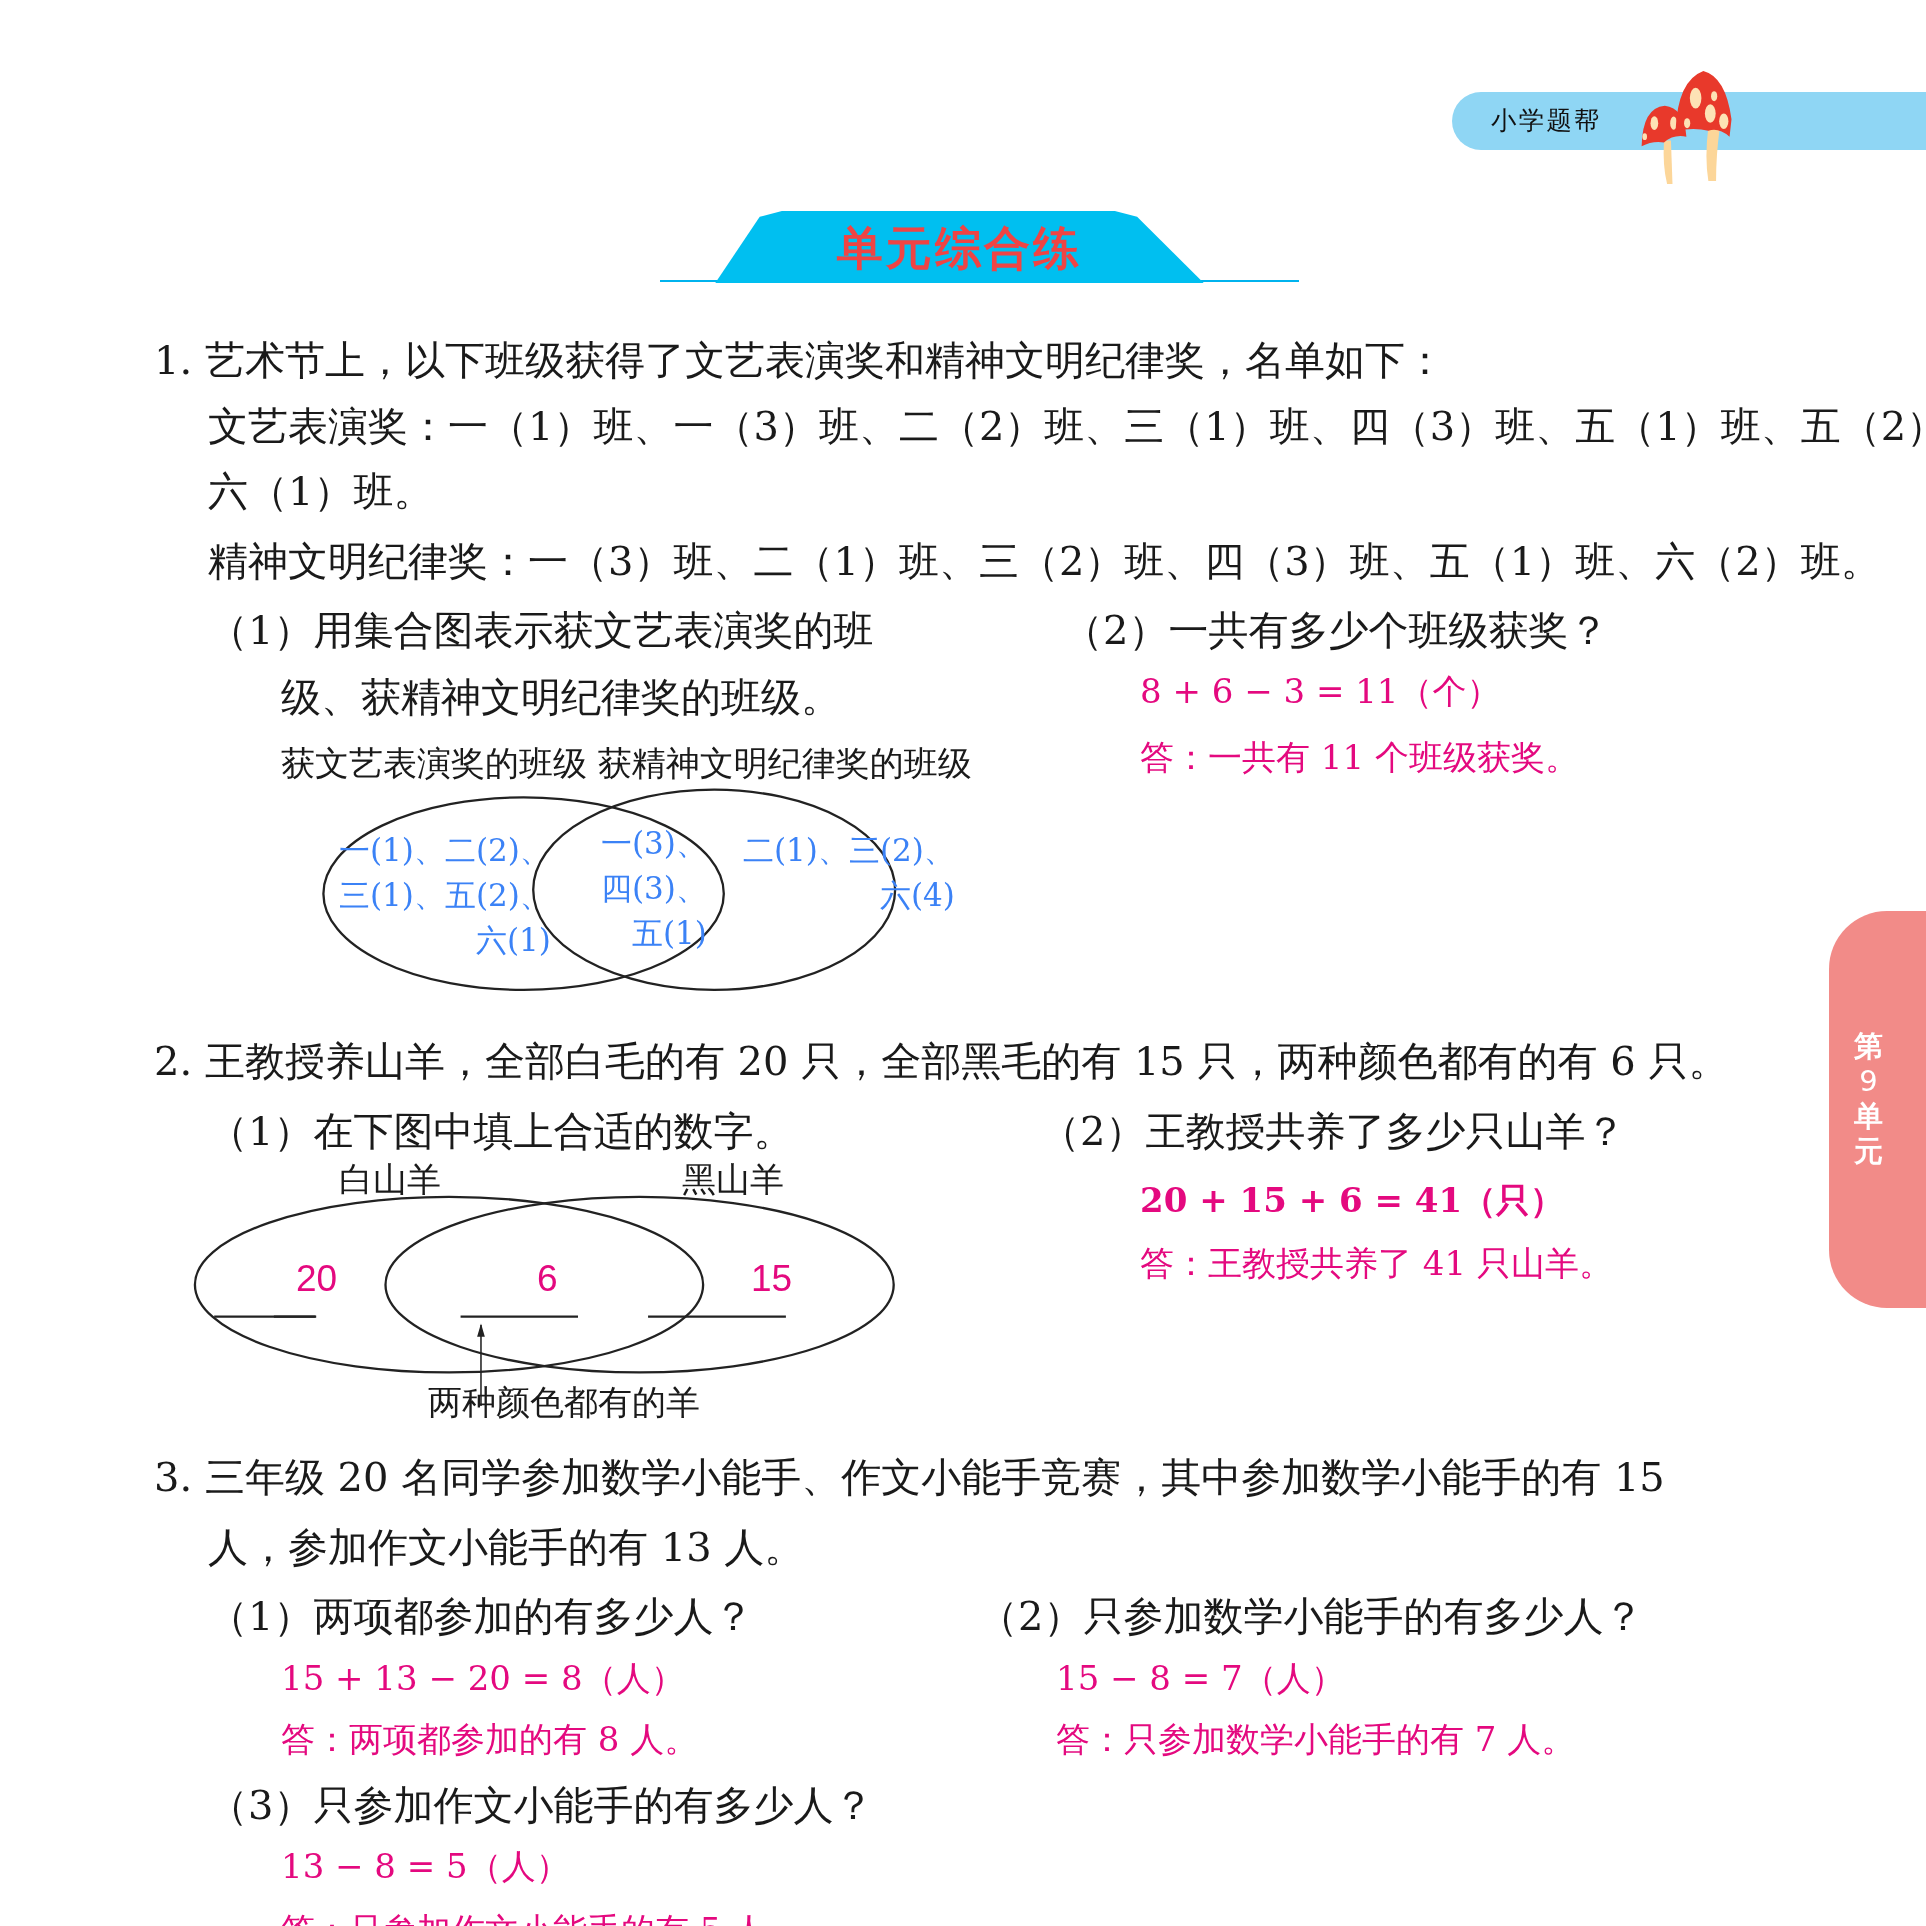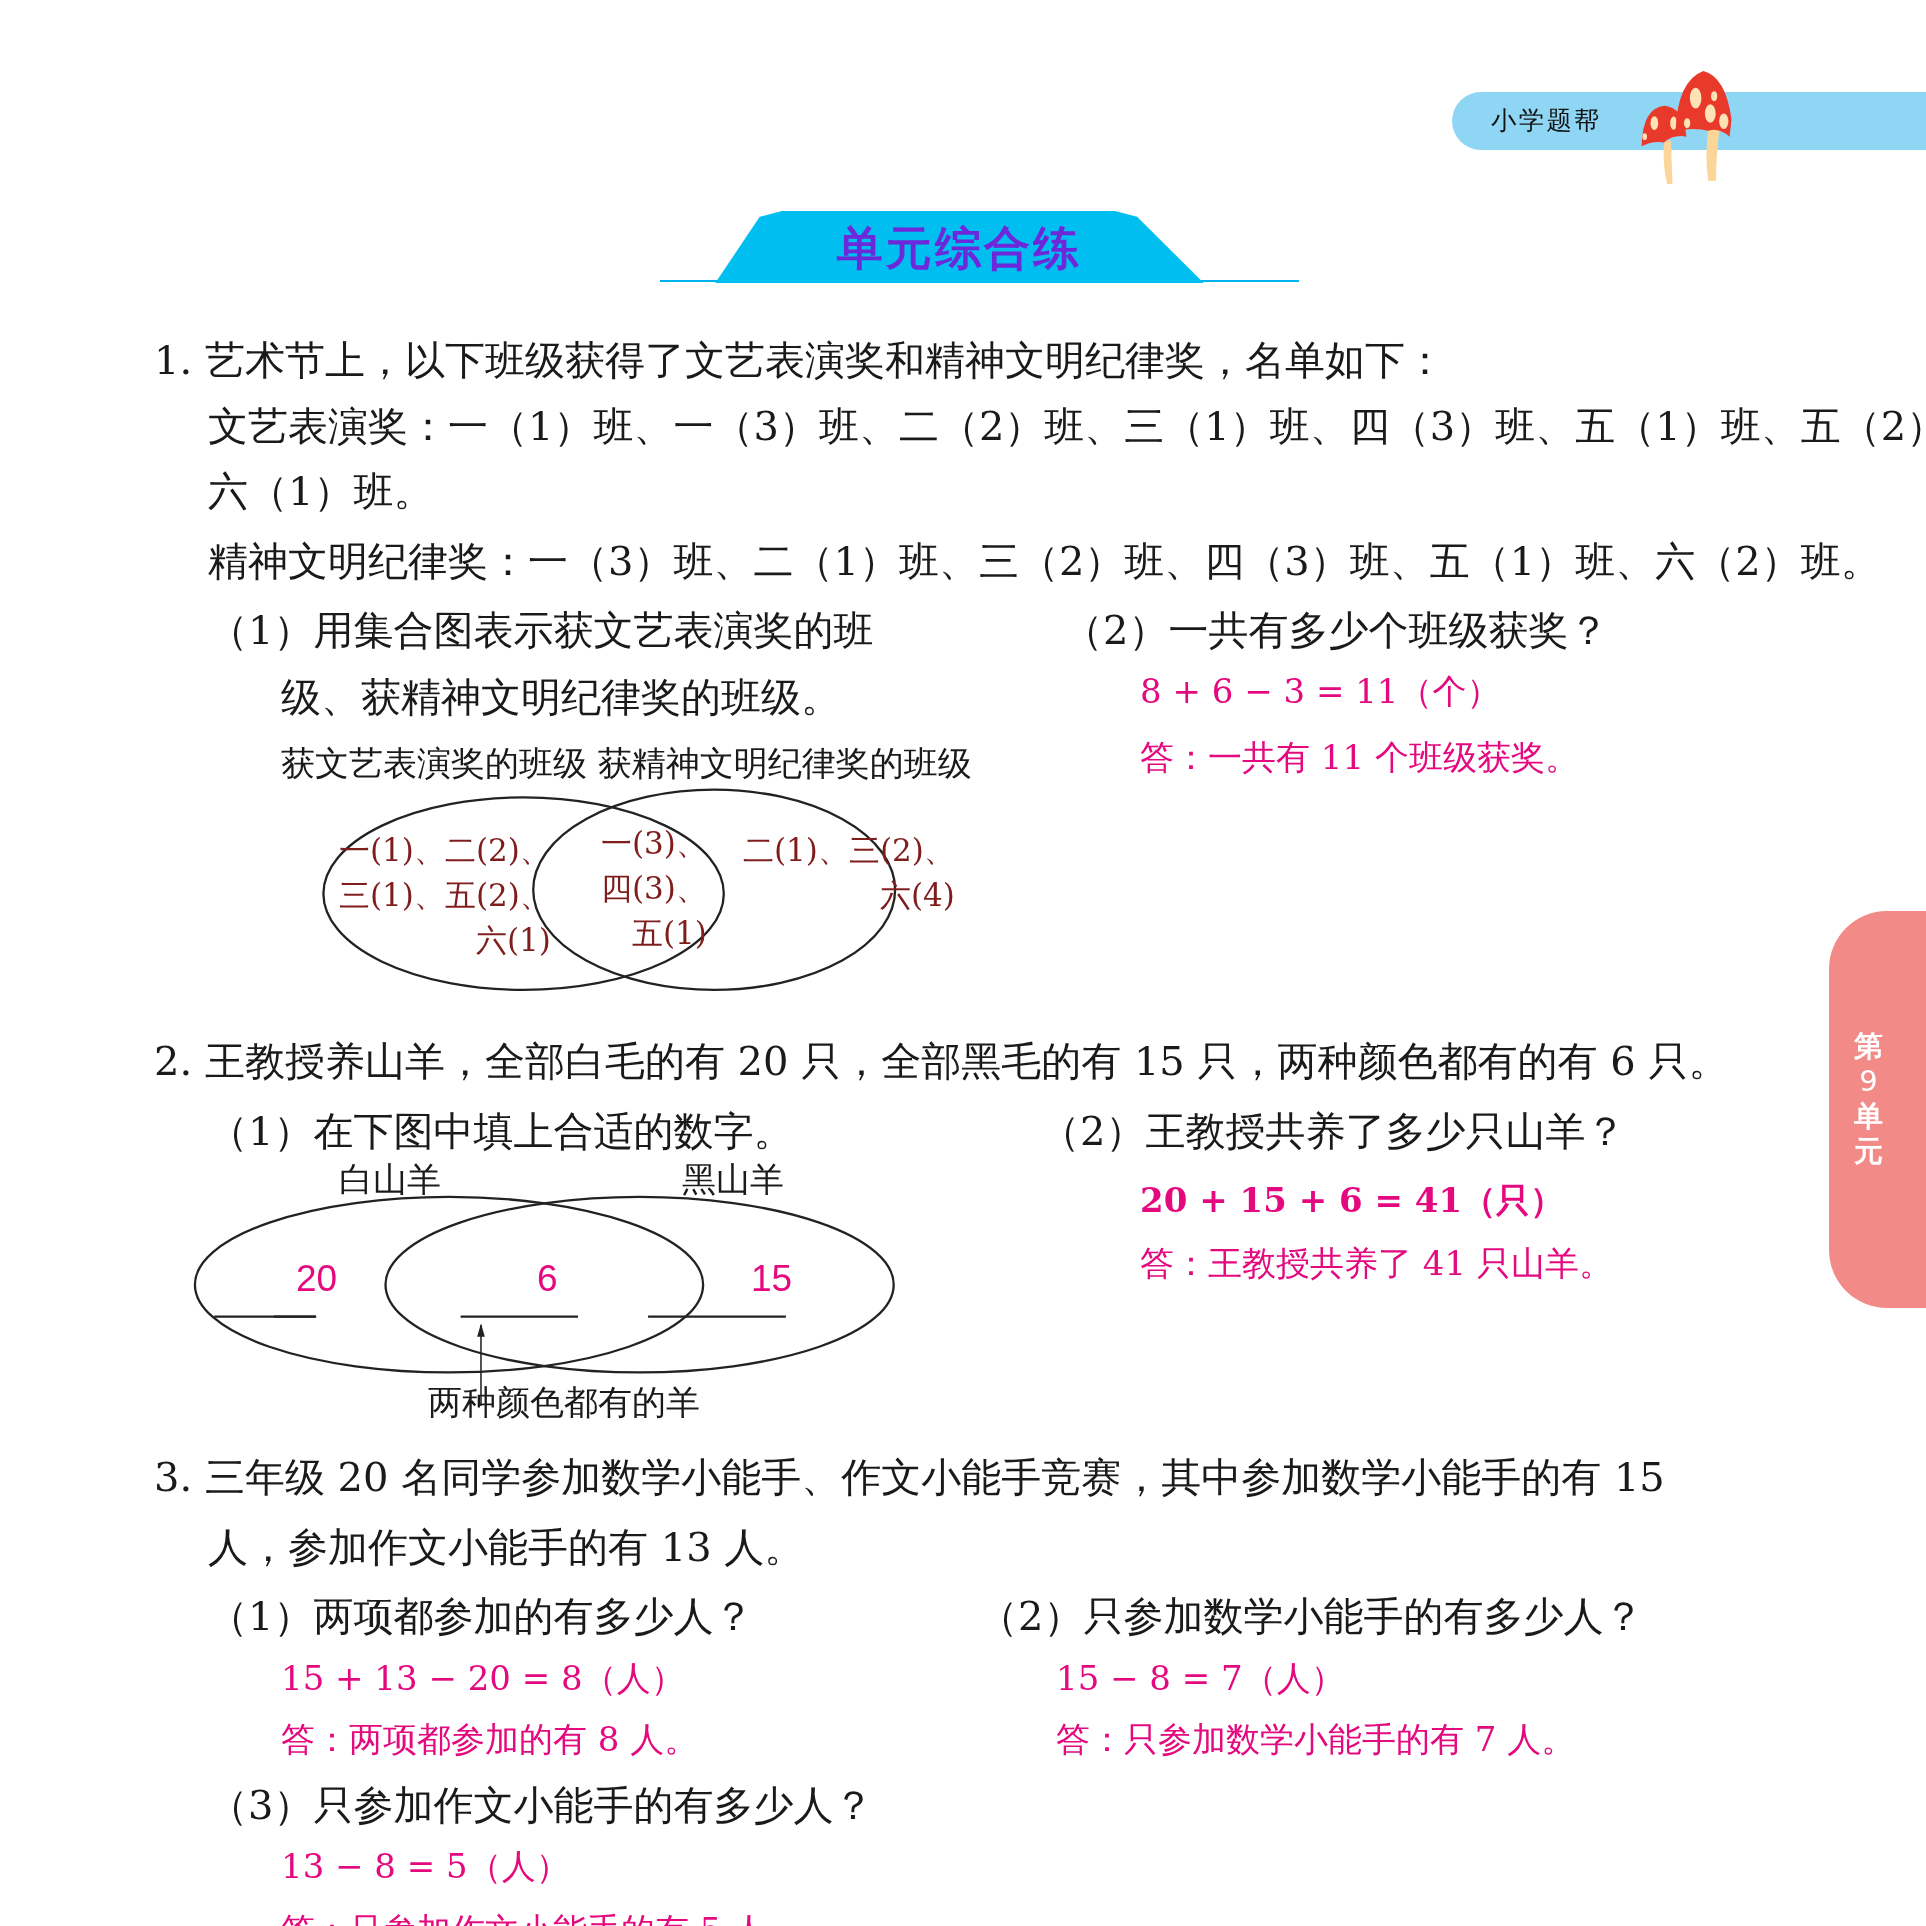--- a/index.html
+++ b/index.html
@@ -13,29 +13,29 @@
   .brand-bar { left:1452px; top:92px; width:515px; height:58px; background:#8fd6f4;
                border-radius:29px 0 0 29px; }
   .brand-text { left:1491px; top:101px; font-family:"DejaVu Sans",sans-serif; font-size:25.4px;
                 line-height:39px; color:#111; letter-spacing:2.3px; }
   
   .title-line { left:660px; top:280px; width:639px; height:2.3px; background:#00b3ee; }
   .title-tab { left:682px; top:211px; width:555px; height:72px; background:#00bff0;
                clip-path:polygon(6% 100%,14% 8%,18% 0,78% 0,82% 8%,94% 100%); }
   .title-text { left:682px; top:216px; width:555px; text-align:center;
                 font-family:"DejaVu Sans",sans-serif; font-weight:bold; font-size:46px;
-                line-height:65px; color:#6d28d9; letter-spacing:3.1px; }
+                line-height:65px; color:#ef4444; letter-spacing:3.1px; }
   
   .side-tab { left:1829px; top:911px; width:139px; height:397px; background:#f28b88;
               border-radius:58px 0 0 58px; }
   .side-text { left:1849px; top:1029px; width:39px; text-align:center; color:#fff;
                font-family:"DejaVu Sans",sans-serif; font-weight:bold; font-size:29px; line-height:35px; }
   svg { position:absolute; overflow:visible; }
   .lbl { font-size:34px; line-height:46px; white-space:nowrap; }
-  .venn-txt { color:#7f1d1d; font-size:31px; line-height:45px; white-space:nowrap; }
+  .venn-txt { color:#3b82f6; font-size:31px; line-height:45px; white-space:nowrap; }
 </style>
 </head>
 <body>
 
 <div class="abs brand-bar"></div>
 <div class="abs brand-text">小学题帮</div>
 <svg style="left:1637px;top:69px;" width="108" height="116" viewBox="0 0 280 300">
   <path d="M70 185 Q66 250 78 298 L92 298 Q90 240 88 185 Z" fill="#fcd699"></path>
   <path d="M12 200 Q14 100 72 95 Q122 100 128 175 Q95 168 70 190 Q40 185 12 200 Z" fill="#e8392b"></path>
   <ellipse cx="45" cy="140" rx="10" ry="18" fill="#fde2b5"></ellipse>

